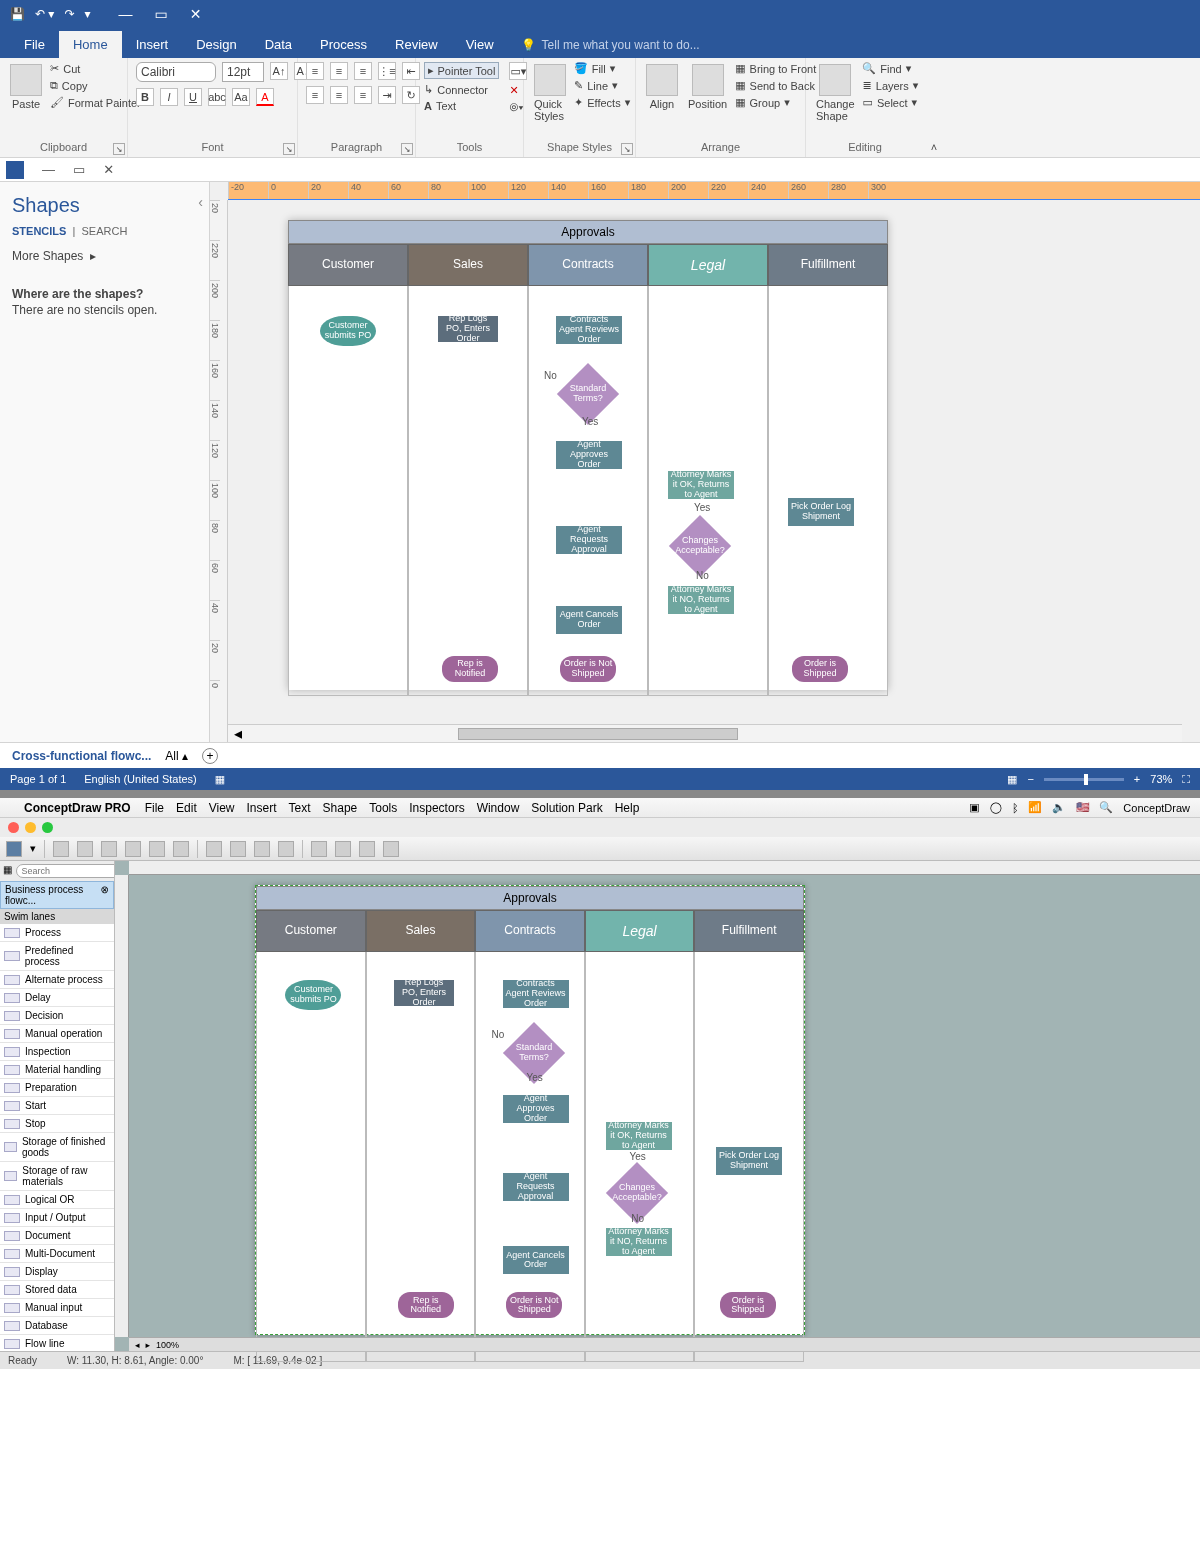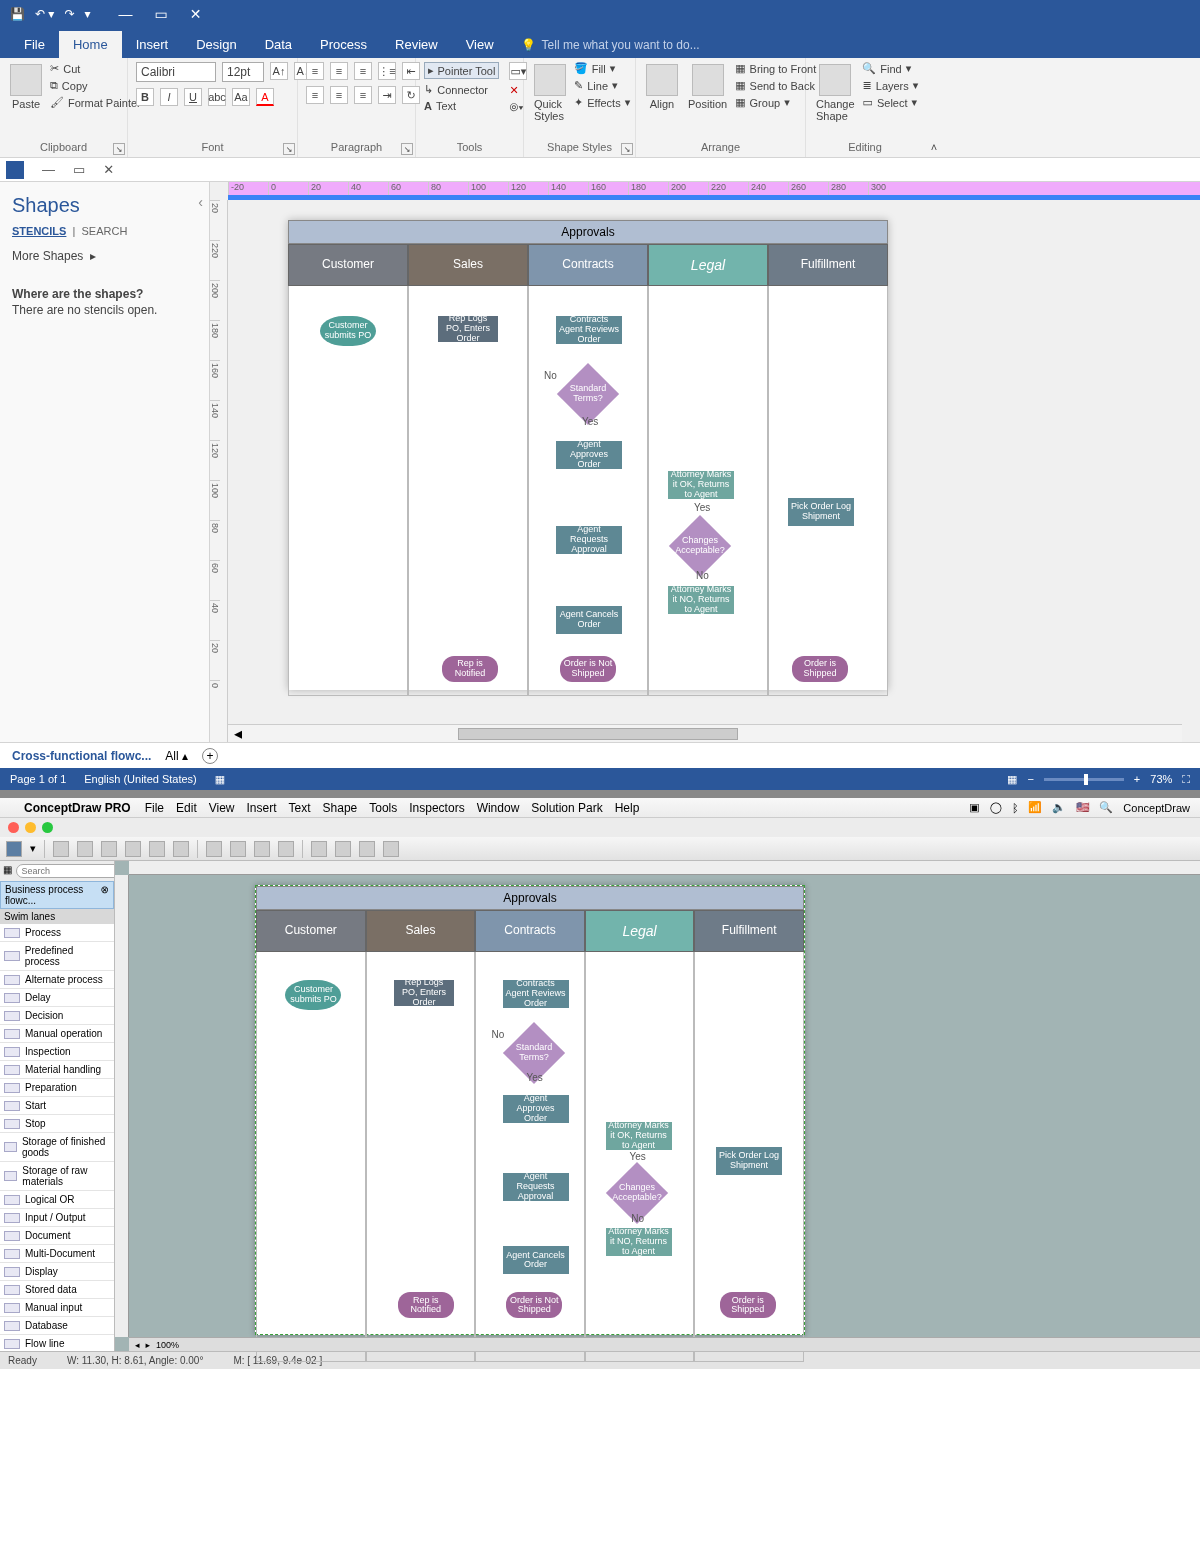--- a/index.html
+++ b/index.html
@@ -15,39 +15,39 @@
 .visio-tabs .tell{color:#c3d1e8;font-size:12px;display:flex;align-items:center;gap:5px;padding:6px 14px;}
 .ribbon{background:#f3f3f3;border-bottom:1px solid #d4d4d4;height:100px;display:flex;font-size:11px;color:#444;}
 .ribbon-group{border-right:1px solid #e1e1e1;padding:4px 8px 2px;display:flex;flex-direction:column;justify-content:space-between;position:relative;}
 .ribbon-group .label{text-align:center;color:#666;font-size:11px;padding-bottom:2px;}
 .ribbon-group .body{flex:1;display:flex;align-items:flex-start;gap:6px;}
 .bigbtn{display:flex;flex-direction:column;align-items:center;gap:2px;padding:2px;}
 .bigbtn .ico{width:32px;height:32px;background:#ddd;border:1px solid #bbb;}
 .smallrow{display:flex;flex-direction:column;gap:4px;}
 .smallrow span{display:flex;align-items:center;gap:4px;white-space:nowrap;}
 .sel{border:1px solid #ababab;background:#fff;height:20px;font-size:12px;padding:0 4px;display:inline-flex;align-items:center;}
-.fname{width:80px;}
+.fname{width:80px;border-radius:6px;}
 .fsize{width:42px;}
 .btnrow{display:flex;gap:6px;}
 .sq{width:18px;height:18px;border:1px solid #c0c0c0;display:inline-flex;align-items:center;justify-content:center;font-size:11px;background:#fff;}
 .dlg{position:absolute;right:2px;bottom:2px;width:12px;height:12px;border:1px solid #aaa;font-size:8px;display:flex;align-items:center;justify-content:center;}
 
 .doc-titlebar{background:#fff;border-bottom:1px solid #d4d4d4;height:24px;display:flex;align-items:center;font-size:12px;color:#444;}
 .doc-titlebar .vicon{width:18px;height:18px;background:#2b579a;margin:0 6px;}
 .doc-titlebar .t{flex:1;text-align:center;}
 .doc-titlebar .ctl{display:flex;gap:18px;padding:0 12px;font-size:13px;color:#555;}
 
 .workrow{display:flex;height:560px;background:#f9f9f9;}
 .shapes-pane{width:210px;background:#f9f9f9;border-right:1px solid #d4d4d4;padding:12px;font-size:12px;color:#444;position:relative;}
 .shapes-pane h2{color:#2b579a;font-weight:400;font-size:20px;margin-bottom:8px;}
 .shapes-tabs{font-size:11px;color:#666;margin-bottom:12px;}
-.shapes-tabs .act{color:#2b579a;font-weight:600;text-decoration:underline;}
+.shapes-tabs .act{color:#2b579a;font-weight:600;}
 .collapse{position:absolute;top:12px;right:6px;color:#888;font-size:14px;}
 .canvas-wrap{flex:1;position:relative;background:#f0f0f0;}
-.ruler-h{position:absolute;top:0;left:18px;right:0;height:18px;background:#f0abfc;border-bottom:5px solid #3b82f6;font-size:9px;color:#666;display:flex;}
+.ruler-h{position:absolute;top:0;left:18px;right:0;height:18px;background:#fdba74;border-bottom:1px solid #3b82f6;font-size:9px;color:#666;display:flex;}
 .ruler-h span{width:40px;border-left:1px solid #ccc;padding-left:2px;}
 .ruler-v{position:absolute;top:18px;left:0;width:18px;bottom:0;background:#f3f3f3;border-right:1px solid #ccc;font-size:9px;color:#666;}
 .ruler-v span{display:block;height:40px;border-top:1px solid #ccc;writing-mode:vertical-rl;padding-top:2px;}
 .canvas{position:absolute;top:18px;left:18px;right:0;bottom:18px;background:#f0f0f0;overflow:hidden;}
 .page{position:absolute;top:20px;left:60px;width:600px;height:470px;background:#fff;box-shadow:0 0 8px rgba(0,0,0,0.25);}
 .scroll-h{position:absolute;bottom:0;left:18px;right:18px;height:18px;background:#f3f3f3;border-top:1px solid #ccc;display:flex;align-items:center;}
 .scroll-h .thumb{margin-left:210px;width:280px;height:12px;background:#cdcdcd;border:1px solid #aaa;}
 
 .fc-title{background:#b0bed2;text-align:center;font-size:12px;padding:4px;border:1px solid #888;}
 .lane-head{display:flex;}

